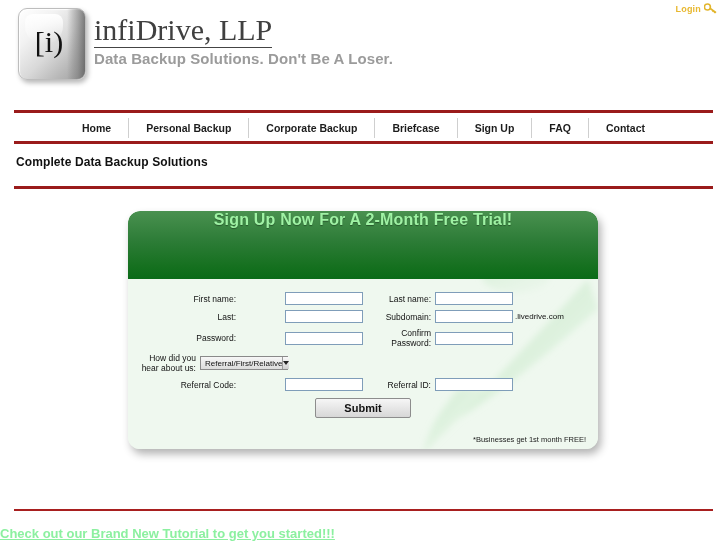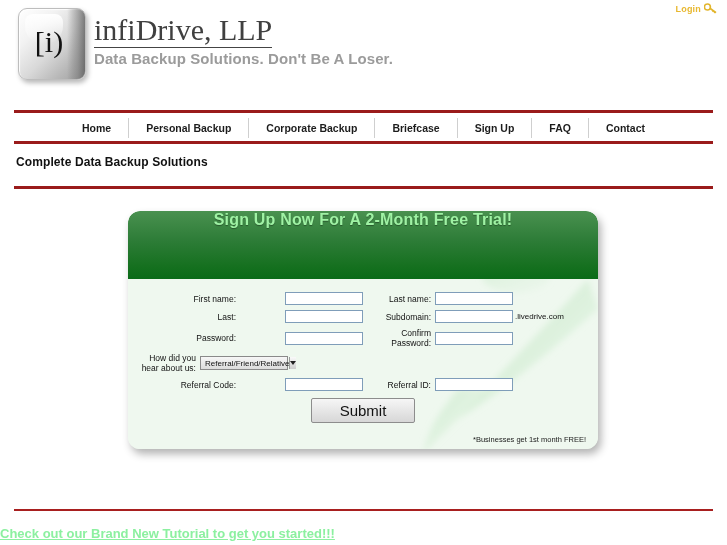--- a/index.html
+++ b/index.html
@@ -185,26 +185,27 @@
     content: ""; width: 0; height: 0;
     border-left: 3px solid transparent;
     border-right: 3px solid transparent;
     border-top: 4px solid #222;
   }
   .submit-row {
     display: flex; justify-content: center; margin-top: 7px;
   }
   .submit-btn {
     font-family: "Liberation Sans", sans-serif;
-    font-size: 15px; color: #111;
+    font-size: 11px; color: #111;
     padding: 3px 28px;
     border: 1px solid #8d8d8d;
     background: linear-gradient(180deg,#f6f6f6,#d7d7d7);
     border-radius: 2px;
     cursor: pointer;
+    font-weight: bold;
   }
   .fineprint {
     position: absolute; right: 12px; bottom: 5px;
     font-size: 7.5px; color: #1a1a1a; z-index: 3;
   }
 
   
   .footer-link-wrap {
     position: absolute; left: 0; right: 0; top: 526px;
     display: flex; justify-content: flex-start;
@@ -325,21 +326,21 @@
             <span class="lbl r">Confirm Password:</span>
             <input class="inp" type="password" placeholder="" style="">
           </div>
         </div>
 
         <div class="frow">
           <div class="col-r">
             <span class="lbl r">How did you
 hear about us:</span>
             <div class="sel wide">
-              <span>Referral/Friend/Relative</span>
+              <span>Referral/First/Relative</span>
               <span class="sel-arrow"></span>
             </div>
           </div>
         </div>
 
         <div class="frow">
           <div class="col-l">
             <span class="lbl">Referral Code:</span>
             <input class="inp" type="text" placeholder="" style="">
           </div>

